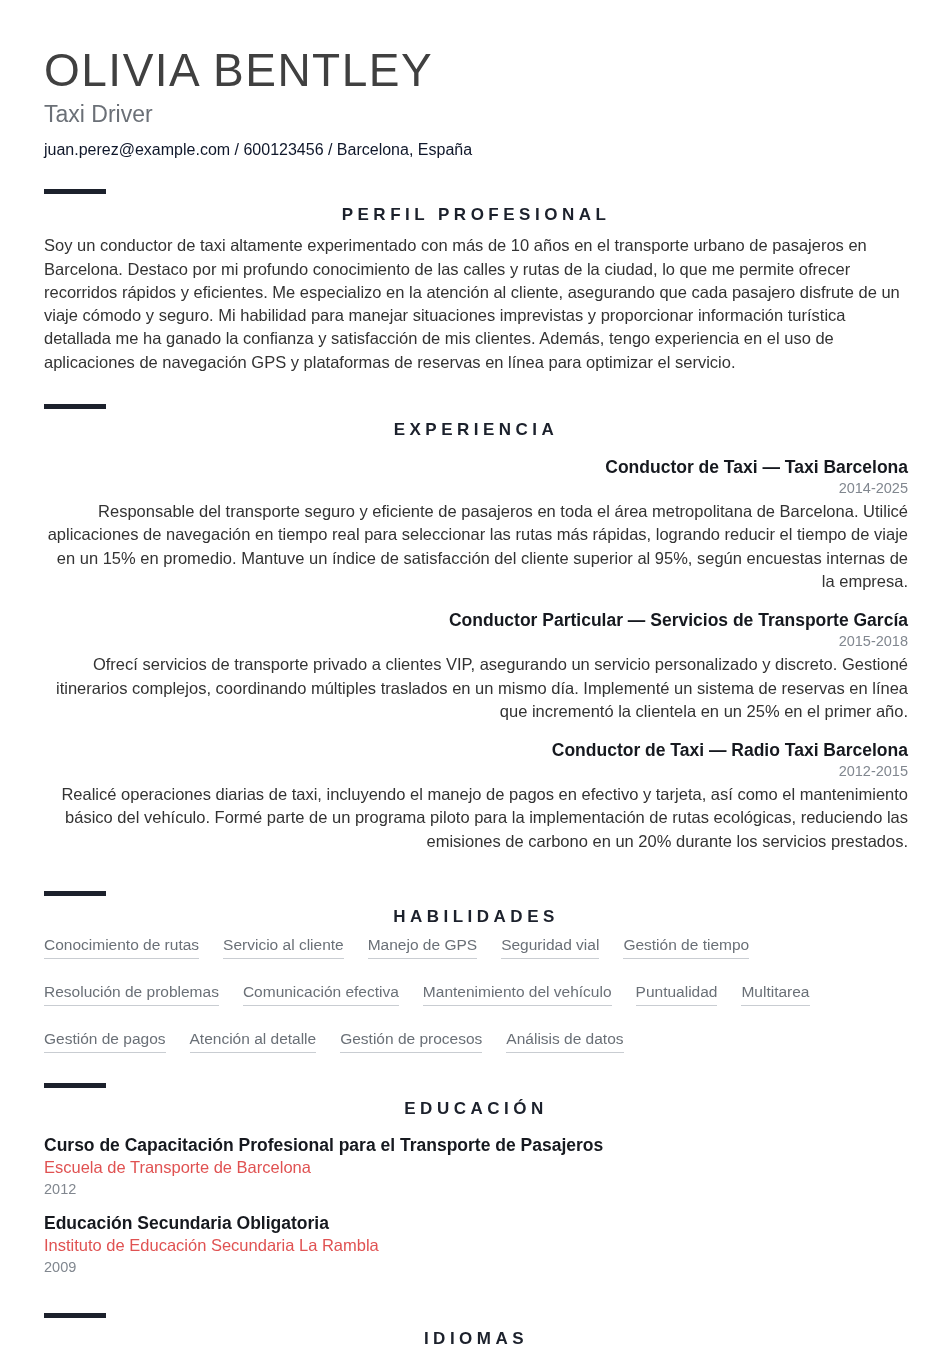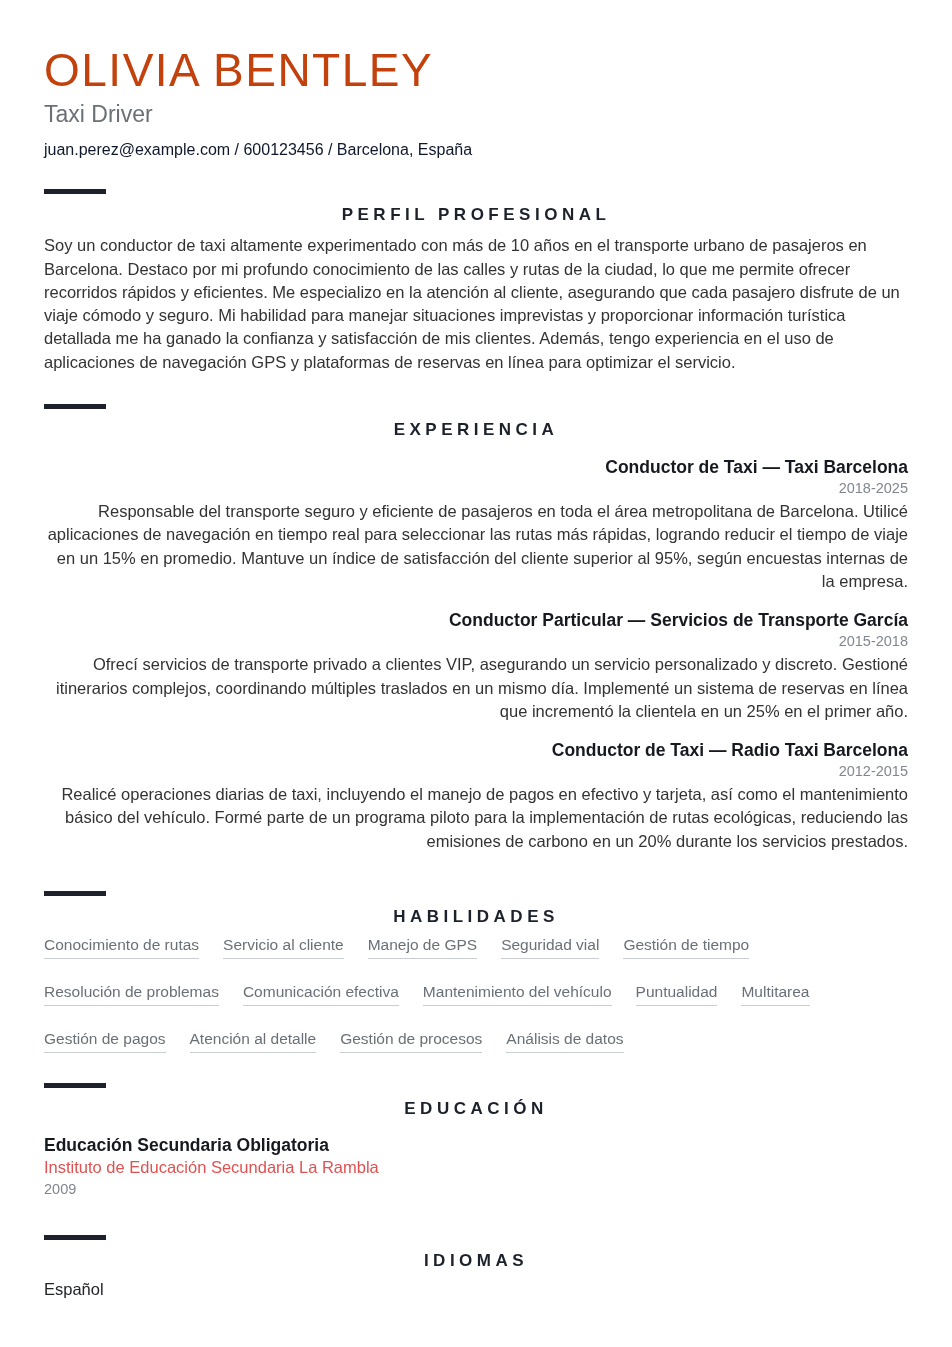--- a/index.html
+++ b/index.html
@@ -12,21 +12,21 @@
   }
   .page {
     padding: 46px 44px 40px 44px;
   }
 
   
   .name {
     font-size: 46px;
     font-weight: 400;
     letter-spacing: 1.5px;
-    color: #c2410c;
+    color: #404040;
     line-height: 1.05;
   }
   .job-subtitle {
     font-size: 23px;
     font-weight: 400;
     color: #6b7077;
     margin-top: 7px;
   }
   .contact-line {
     font-size: 16px;
@@ -131,21 +131,21 @@
     <h2 class="section-heading">PERFIL PROFESIONAL</h2>
     <p class="body-text">Soy un conductor de taxi altamente experimentado con más de 10 años en el transporte urbano de pasajeros en Barcelona. Destaco por mi profundo conocimiento de las calles y rutas de la ciudad, lo que me permite ofrecer recorridos rápidos y eficientes. Me especializo en la atención al cliente, asegurando que cada pasajero disfrute de un viaje cómodo y seguro. Mi habilidad para manejar situaciones imprevistas y proporcionar información turística detallada me ha ganado la confianza y satisfacción de mis clientes. Además, tengo experiencia en el uso de aplicaciones de navegación GPS y plataformas de reservas en línea para optimizar el servicio.</p>
   </section>
 
   <section class="section">
     <div class="section-bar"></div>
     <h2 class="section-heading">EXPERIENCIA</h2>
 
     <div class="job">
       <div class="job-title">Conductor de Taxi — Taxi Barcelona</div>
-      <div class="job-dates">2018-2025</div>
+      <div class="job-dates">2014-2025</div>
       <p class="body-text job-desc">Responsable del transporte seguro y eficiente de pasajeros en toda el área metropolitana de Barcelona. Utilicé aplicaciones de navegación en tiempo real para seleccionar las rutas más rápidas, logrando reducir el tiempo de viaje en un 15% en promedio. Mantuve un índice de satisfacción del cliente superior al 95%, según encuestas internas de la empresa.</p>
     </div>
 
     <div class="job">
       <div class="job-title">Conductor Particular — Servicios de Transporte García</div>
       <div class="job-dates">2015-2018</div>
       <p class="body-text job-desc">Ofrecí servicios de transporte privado a clientes VIP, asegurando un servicio personalizado y discreto. Gestioné itinerarios complejos, coordinando múltiples traslados en un mismo día. Implementé un sistema de reservas en línea que incrementó la clientela en un 25% en el primer año.</p>
     </div>
 
     <div class="job">
@@ -173,20 +173,25 @@
       <span class="skill-item">Atención al detalle</span>
       <span class="skill-item">Gestión de procesos</span>
       <span class="skill-item">Análisis de datos</span>
     </div>
   </section>
 
   <section class="section">
     <div class="section-bar"></div>
     <h2 class="section-heading">EDUCACIÓN</h2>
 
+    <div class="edu-entry">
+      <div class="edu-degree">Curso de Capacitación Profesional para el Transporte de Pasajeros</div>
+      <div class="edu-school">Escuela de Transporte de Barcelona</div>
+      <div class="edu-year">2012</div>
+    </div>
 
     <div class="edu-entry">
       <div class="edu-degree">Educación Secundaria Obligatoria</div>
       <div class="edu-school">Instituto de Educación Secundaria La Rambla</div>
       <div class="edu-year">2009</div>
     </div>
   </section>
 
   <section class="section languages-section">
     <div class="section-bar"></div>

